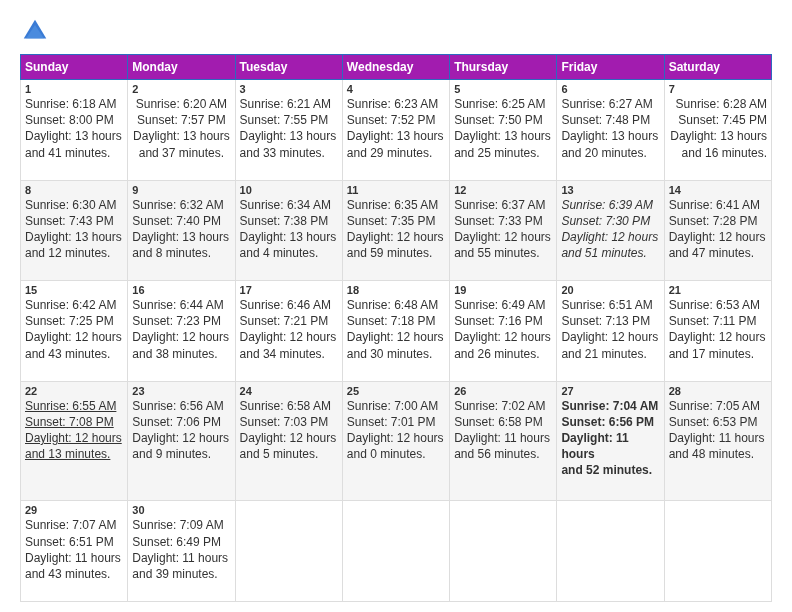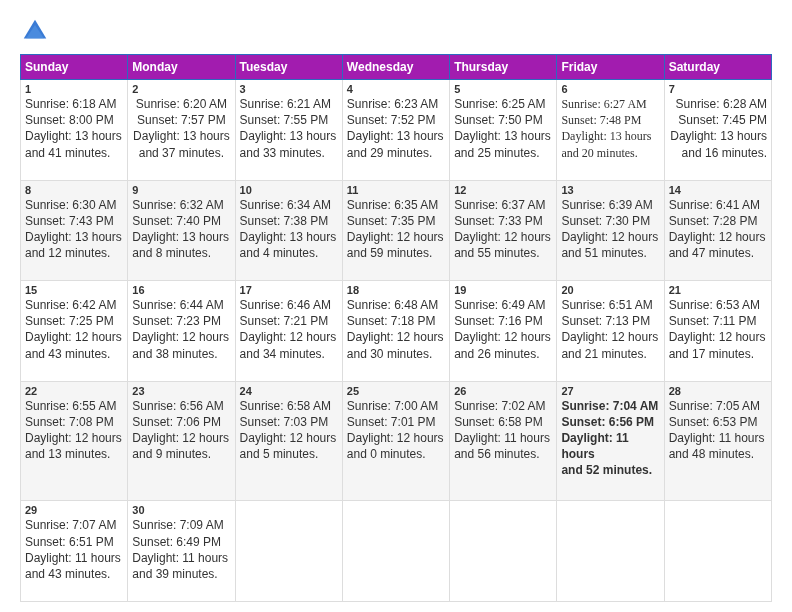--- a/index.html
+++ b/index.html
@@ -170,21 +170,21 @@
           </td>
           <td>
             <span class="day-number">5</span>
             <div class="day-info" style="white-space: pre-line;">Sunrise: 6:25 AM
 Sunset: 7:50 PM
 Daylight: 13 hours
 and 25 minutes.</div>
           </td>
           <td>
             <span class="day-number">6</span>
-            <div class="day-info" style="white-space: pre-line; font-family: Liberation Serif, serif;">Sunrise: 6:27 AM
+            <div class="day-info" style="white-space: pre-line;">Sunrise: 6:27 AM
 Sunset: 7:48 PM
 Daylight: 13 hours
 and 20 minutes.</div>
           </td>
           <td>
             <span class="day-number">7</span>
             <div class="day-info" style="white-space: pre-line; text-align: right;">Sunrise: 6:28 AM
 Sunset: 7:45 PM
 Daylight: 13 hours
 and 16 minutes.</div>
@@ -221,21 +221,21 @@
           </td>
           <td>
             <span class="day-number">12</span>
             <div class="day-info" style="white-space: pre-line;">Sunrise: 6:37 AM
 Sunset: 7:33 PM
 Daylight: 12 hours
 and 55 minutes.</div>
           </td>
           <td>
             <span class="day-number">13</span>
-            <div class="day-info" style="white-space: pre-line;">Sunrise: 6:39 AM
+            <div class="day-info" style="white-space: pre-line; font-style: italic;">Sunrise: 6:39 AM
 Sunset: 7:30 PM
 Daylight: 12 hours
 and 51 minutes.</div>
           </td>
           <td>
             <span class="day-number">14</span>
             <div class="day-info" style="white-space: pre-line;">Sunrise: 6:41 AM
 Sunset: 7:28 PM
 Daylight: 12 hours
 and 47 minutes.</div>
@@ -288,21 +288,21 @@
             <span class="day-number">21</span>
             <div class="day-info" style="white-space: pre-line;">Sunrise: 6:53 AM
 Sunset: 7:11 PM
 Daylight: 12 hours
 and 17 minutes.</div>
           </td>
         </tr>
         <tr>
           <td>
             <span class="day-number">22</span>
-            <div class="day-info" style="white-space: pre-line;">Sunrise: 6:55 AM
+            <div class="day-info" style="white-space: pre-line; text-decoration: underline;">Sunrise: 6:55 AM
 Sunset: 7:08 PM
 Daylight: 12 hours
 and 13 minutes.</div>
           </td>
           <td>
             <span class="day-number">23</span>
             <div class="day-info" style="white-space: pre-line;">Sunrise: 6:56 AM
 Sunset: 7:06 PM
 Daylight: 12 hours
 and 9 minutes.</div>

